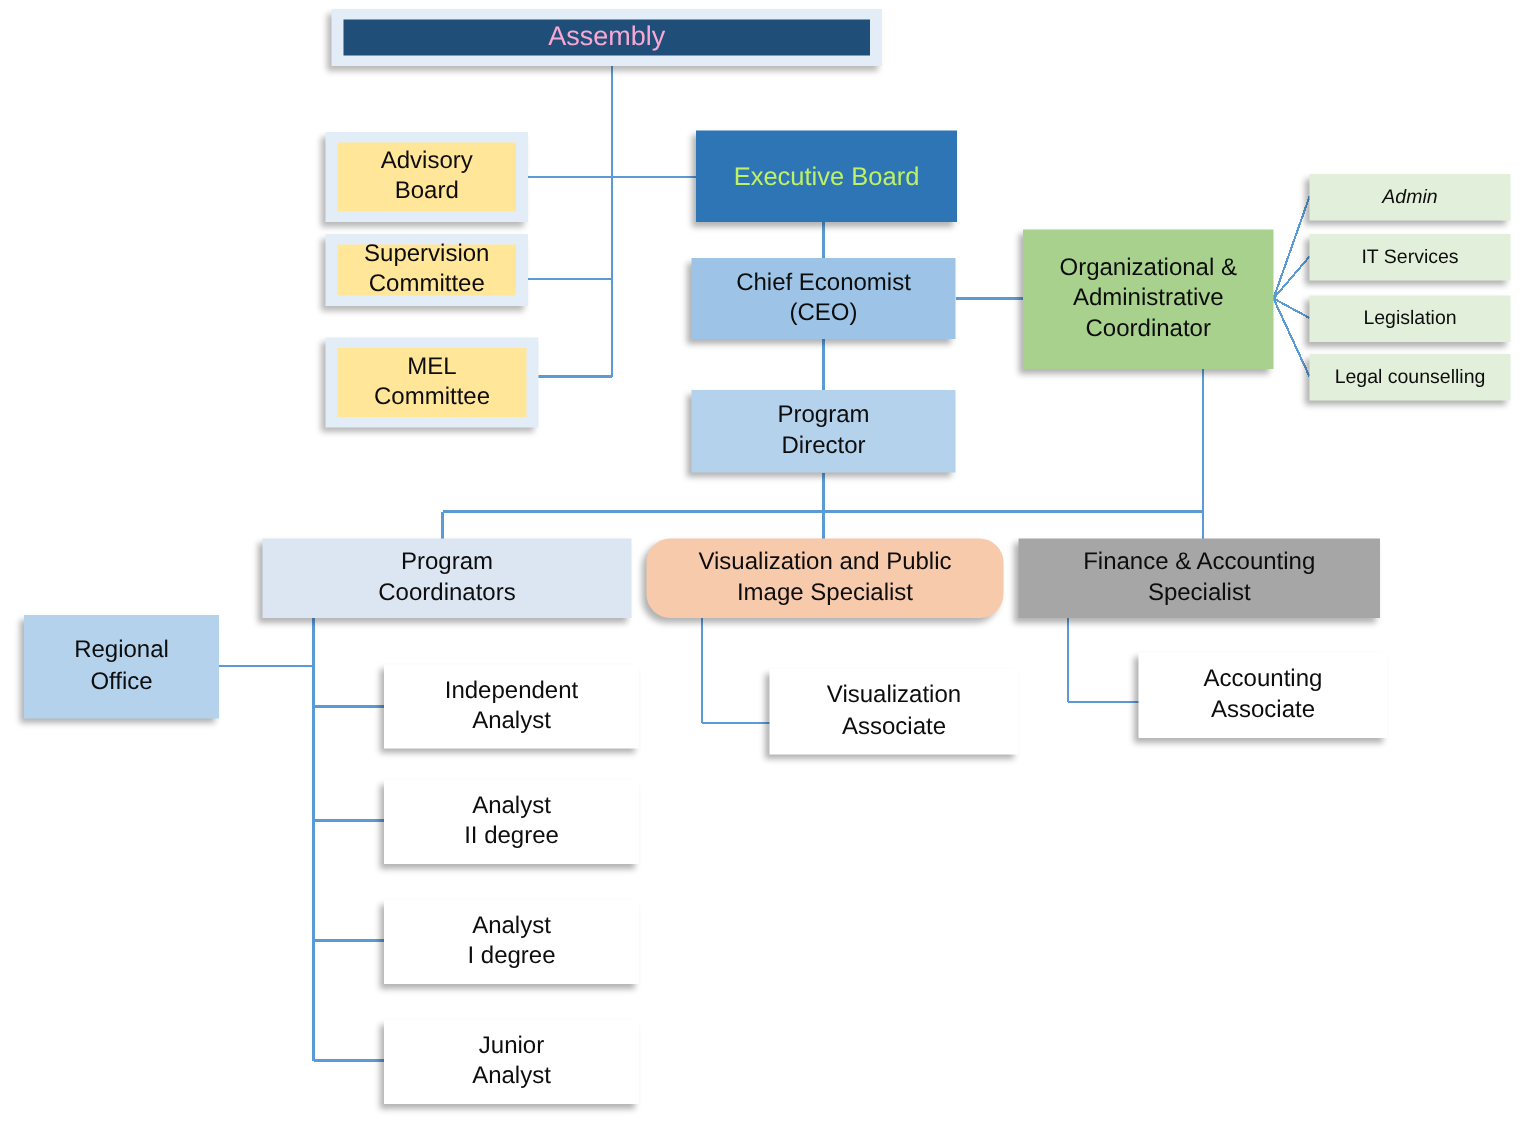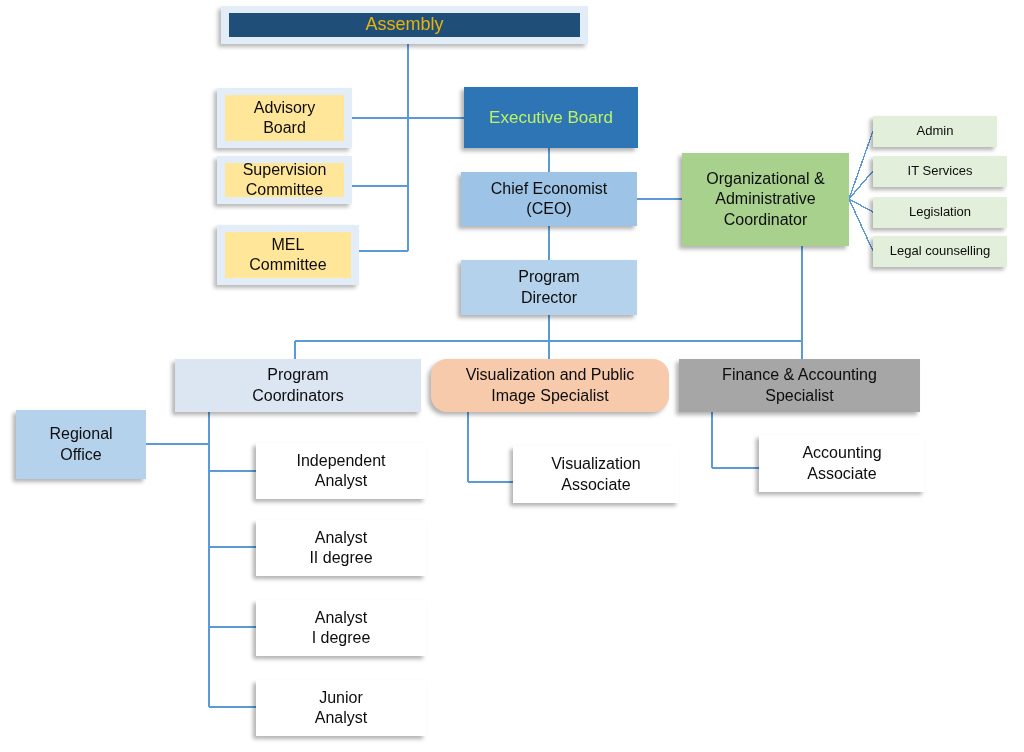--- a/index.html
+++ b/index.html
@@ -47,21 +47,21 @@
     padding: 7px 8px;
     box-shadow: -3px 3px 4px rgba(0,0,0,0.28);
   }
   .framed .inner {
     width: 100%; height: 100%;
     display: flex; align-items: center; justify-content: center;
     box-sizing: border-box;
   }
 
   
-  .fill-navy   { background: #1f4e79; color: #eab308; }
+  .fill-navy   { background: #1f4e79; color: #f9a8d4; }
   .fill-blue   { background: #2e75b6; color: #bef264; }
   .fill-blue2  { background: #9dc3e6; }
   .fill-blue3  { background: #b4d2ec; }
   .fill-blue4  { background: #dce6f2; }
   .fill-yellow { background: #ffe699; }
   .fill-green  { background: #a9d18e; }
   .fill-green2 { background: #e2efda; }
   .fill-peach  { background: #f7caac; }
   .fill-grey   { background: #a6a6a6; }
   .fill-white  { background: #ffffff; }
@@ -173,21 +173,21 @@
   </div>
 
   <div class="node plain fill-green t16" style="left:682px; top:153px; width:167px; height:93px;">
     <span class="label">
       <span>Organizational &amp;</span><br>
       <span>Administrative</span><br>
       <span>Coordinator</span>
     </span>
   </div>
 
-  <div class="node plain fill-green2 t13" style="left:873px; top:116px; width:124px; height:31px;">
+  <div class="node plain fill-green2 t13" style="left:873px; top:116px; width:134px; height:31px;font-style:italic;">
     <span class="label">Admin</span>
   </div>
   <div class="node plain fill-green2 t13" style="left:873px; top:156px; width:134px; height:31px;">
     <span class="label">IT Services</span>
   </div>
   <div class="node plain fill-green2 t13" style="left:873px; top:197px; width:134px; height:31px;">
     <span class="label">Legislation</span>
   </div>
   <div class="node plain fill-green2 t13" style="left:873px; top:236px; width:134px; height:31px;">
     <span class="label">Legal counselling</span>

